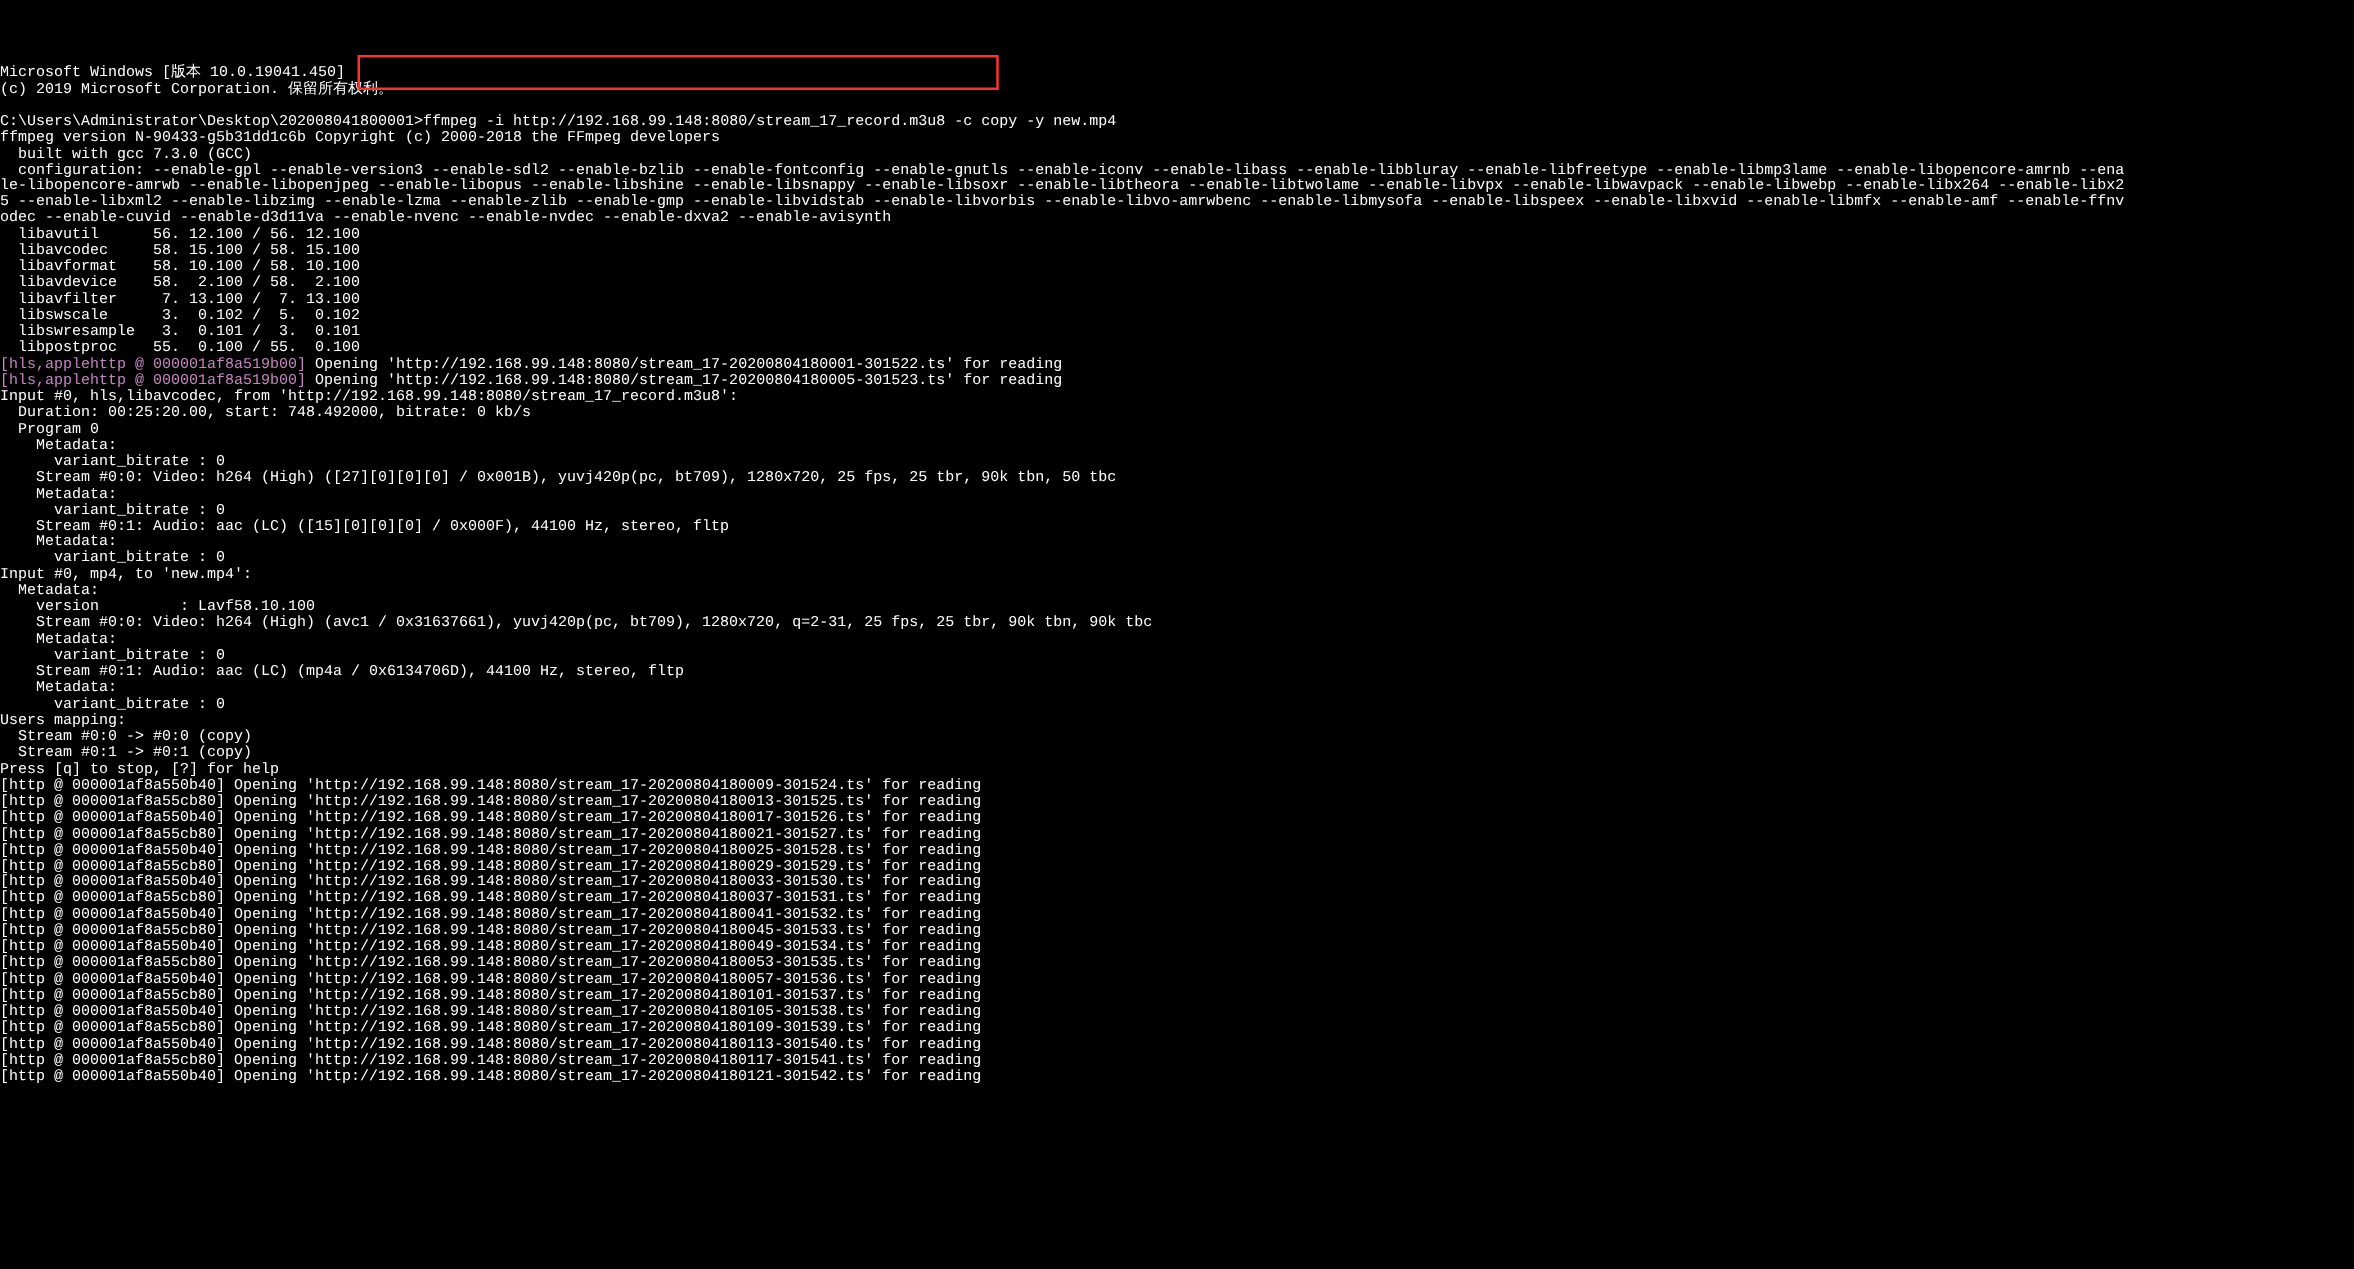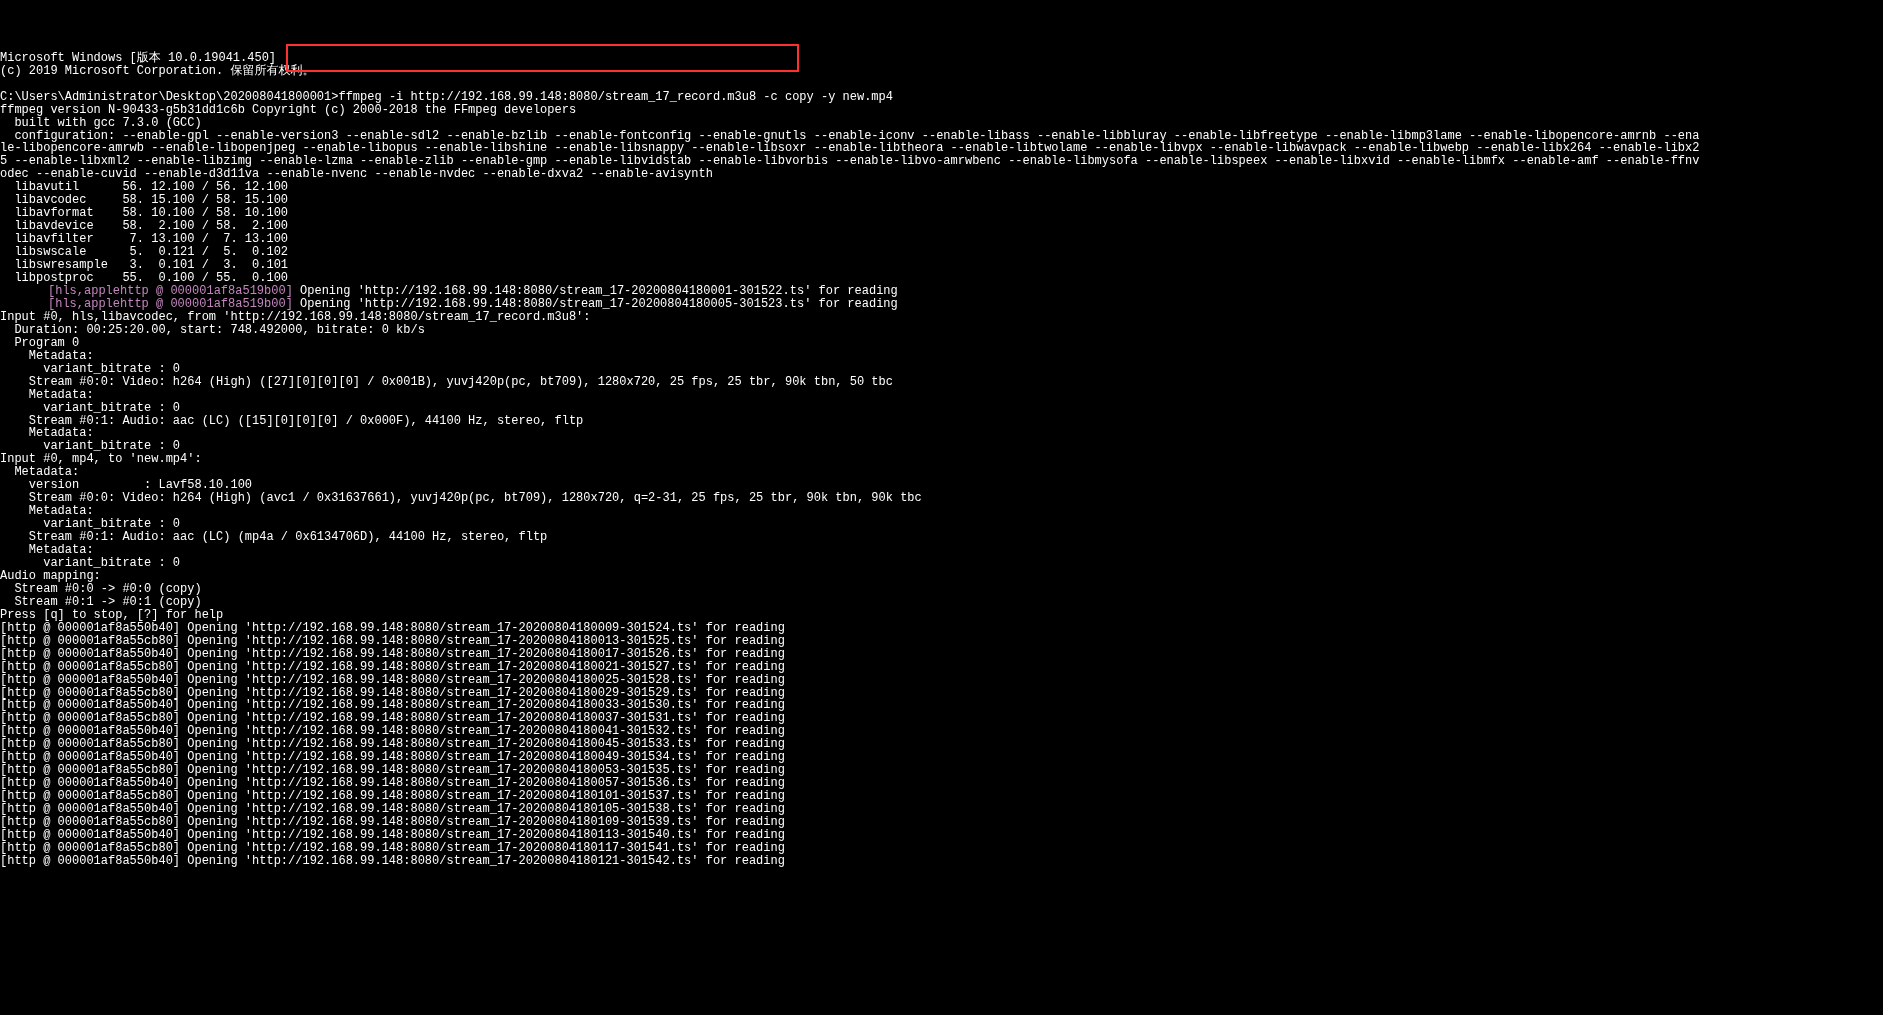--- a/index.html
+++ b/index.html
@@ -7,21 +7,21 @@
     background: #000;
     color: #fff;
     font-family: "Consolas", "Courier New", monospace;
     font-size: 12px;
     line-height: 1.08;
     white-space: pre;
     overflow: hidden;
     width: 1883px;
     height: 1015px;
   }
-  .purple { color: #c586c0; padding-left: 48px; }
+  .purple { color: #c586c0; }
   .highlight-box {
     position: absolute;
     border: 2px solid #ff3030;
     pointer-events: none;
   }
   .box1 { left: 286px; top: 44px; width: 513px; height: 28px; }
 </style>
 </head>
 <body>
 
@@ -35,21 +35,21 @@
 <span>  built with gcc 7.3.0 (GCC)</span>
 <span>  configuration: --enable-gpl --enable-version3 --enable-sdl2 --enable-bzlib --enable-fontconfig --enable-gnutls --enable-iconv --enable-libass --enable-libbluray --enable-libfreetype --enable-libmp3lame --enable-libopencore-amrnb --ena
 le-libopencore-amrwb --enable-libopenjpeg --enable-libopus --enable-libshine --enable-libsnappy --enable-libsoxr --enable-libtheora --enable-libtwolame --enable-libvpx --enable-libwavpack --enable-libwebp --enable-libx264 --enable-libx2
 5 --enable-libxml2 --enable-libzimg --enable-lzma --enable-zlib --enable-gmp --enable-libvidstab --enable-libvorbis --enable-libvo-amrwbenc --enable-libmysofa --enable-libspeex --enable-libxvid --enable-libmfx --enable-amf --enable-ffnv
 odec --enable-cuvid --enable-d3d11va --enable-nvenc --enable-nvdec --enable-dxva2 --enable-avisynth</span>
 <span>  libavutil      56. 12.100 / 56. 12.100</span>
 <span>  libavcodec     58. 15.100 / 58. 15.100</span>
 <span>  libavformat    58. 10.100 / 58. 10.100</span>
 <span>  libavdevice    58.  2.100 / 58.  2.100</span>
 <span>  libavfilter     7. 13.100 /  7. 13.100</span>
-<span>  libswscale      5.  0.121 /  5.  0.102</span>
+<span>  libswscale      3.  0.102 /  5.  0.102</span>
 <span>  libswresample   3.  0.101 /  3.  0.101</span>
 <span>  libpostproc    55.  0.100 / 55.  0.100</span>
 <span class="purple">[hls,applehttp @ 000001af8a519b00]</span><span> Opening 'http://192.168.99.148:8080/stream_17-20200804180001-301522.ts' for reading</span>
 <span class="purple">[hls,applehttp @ 000001af8a519b00]</span><span> Opening 'http://192.168.99.148:8080/stream_17-20200804180005-301523.ts' for reading</span>
 <span>Input #0, hls,libavcodec, from 'http://192.168.99.148:8080/stream_17_record.m3u8':</span>
 <span>  Duration: 00:25:20.00, start: 748.492000, bitrate: 0 kb/s</span>
 <span>  Program 0</span>
 <span>    Metadata:</span>
 <span>      variant_bitrate : 0</span>
 <span>    Stream #0:0: Video: h264 (High) ([27][0][0][0] / 0x001B), yuvj420p(pc, bt709), 1280x720, 25 fps, 25 tbr, 90k tbn, 50 tbc</span>
@@ -60,21 +60,21 @@
 <span>      variant_bitrate : 0</span>
 <span>Input #0, mp4, to 'new.mp4':</span>
 <span>  Metadata:</span>
 <span>    version         : Lavf58.10.100</span>
 <span>    Stream #0:0: Video: h264 (High) (avc1 / 0x31637661), yuvj420p(pc, bt709), 1280x720, q=2-31, 25 fps, 25 tbr, 90k tbn, 90k tbc</span>
 <span>    Metadata:</span>
 <span>      variant_bitrate : 0</span>
 <span>    Stream #0:1: Audio: aac (LC) (mp4a / 0x6134706D), 44100 Hz, stereo, fltp</span>
 <span>    Metadata:</span>
 <span>      variant_bitrate : 0</span>
-<span>Audio mapping:</span>
+<span>Users mapping:</span>
 <span>  Stream #0:0 -&gt; #0:0 (copy)</span>
 <span>  Stream #0:1 -&gt; #0:1 (copy)</span>
 <span>Press [q] to stop, [?] for help</span>
 <span>[http @ 000001af8a550b40] Opening 'http://192.168.99.148:8080/stream_17-20200804180009-301524.ts' for reading</span>
 <span>[http @ 000001af8a55cb80] Opening 'http://192.168.99.148:8080/stream_17-20200804180013-301525.ts' for reading</span>
 <span>[http @ 000001af8a550b40] Opening 'http://192.168.99.148:8080/stream_17-20200804180017-301526.ts' for reading</span>
 <span>[http @ 000001af8a55cb80] Opening 'http://192.168.99.148:8080/stream_17-20200804180021-301527.ts' for reading</span>
 <span>[http @ 000001af8a550b40] Opening 'http://192.168.99.148:8080/stream_17-20200804180025-301528.ts' for reading</span>
 <span>[http @ 000001af8a55cb80] Opening 'http://192.168.99.148:8080/stream_17-20200804180029-301529.ts' for reading</span>
 <span>[http @ 000001af8a550b40] Opening 'http://192.168.99.148:8080/stream_17-20200804180033-301530.ts' for reading</span>

